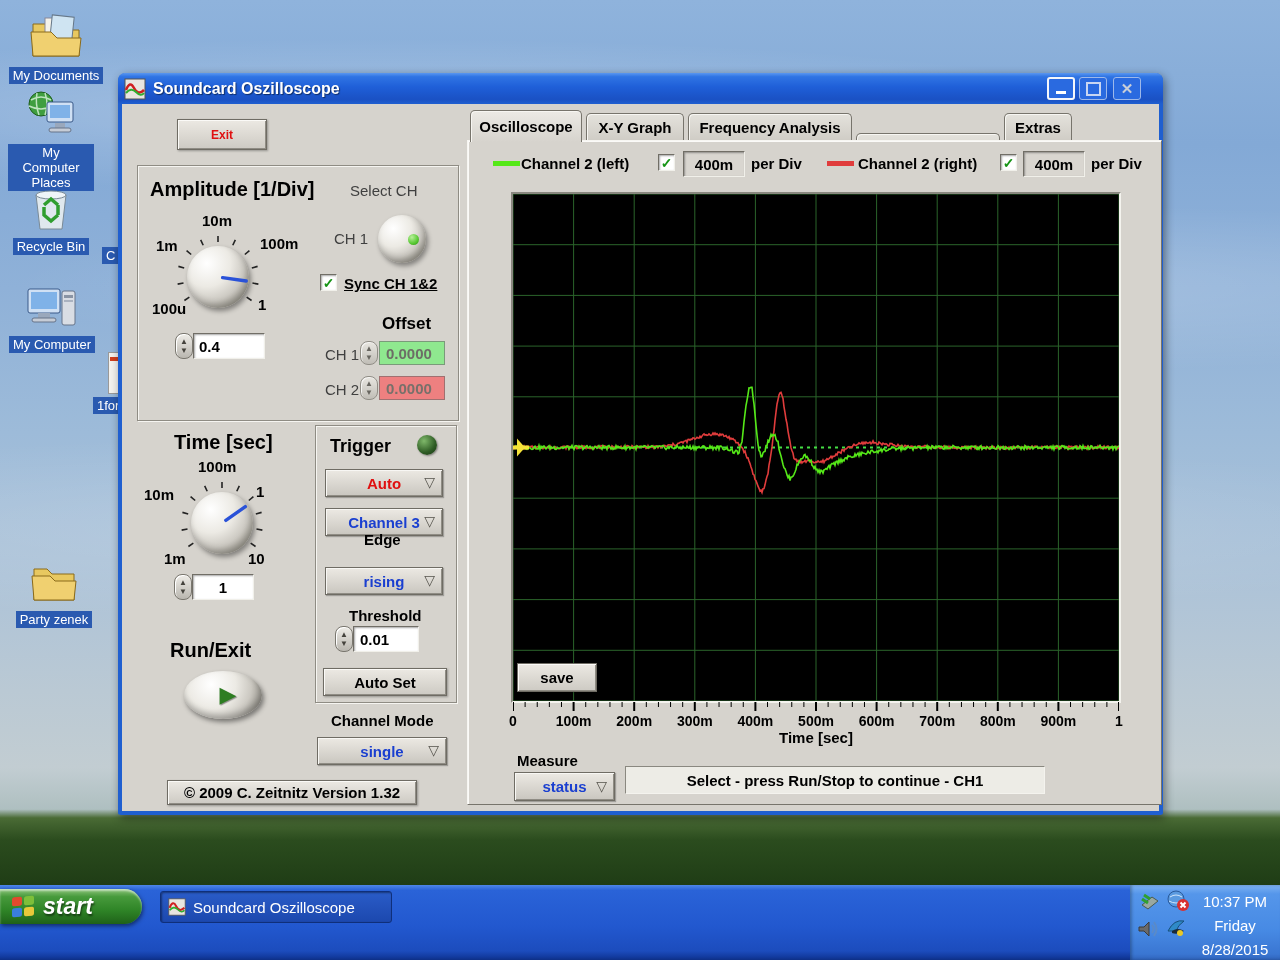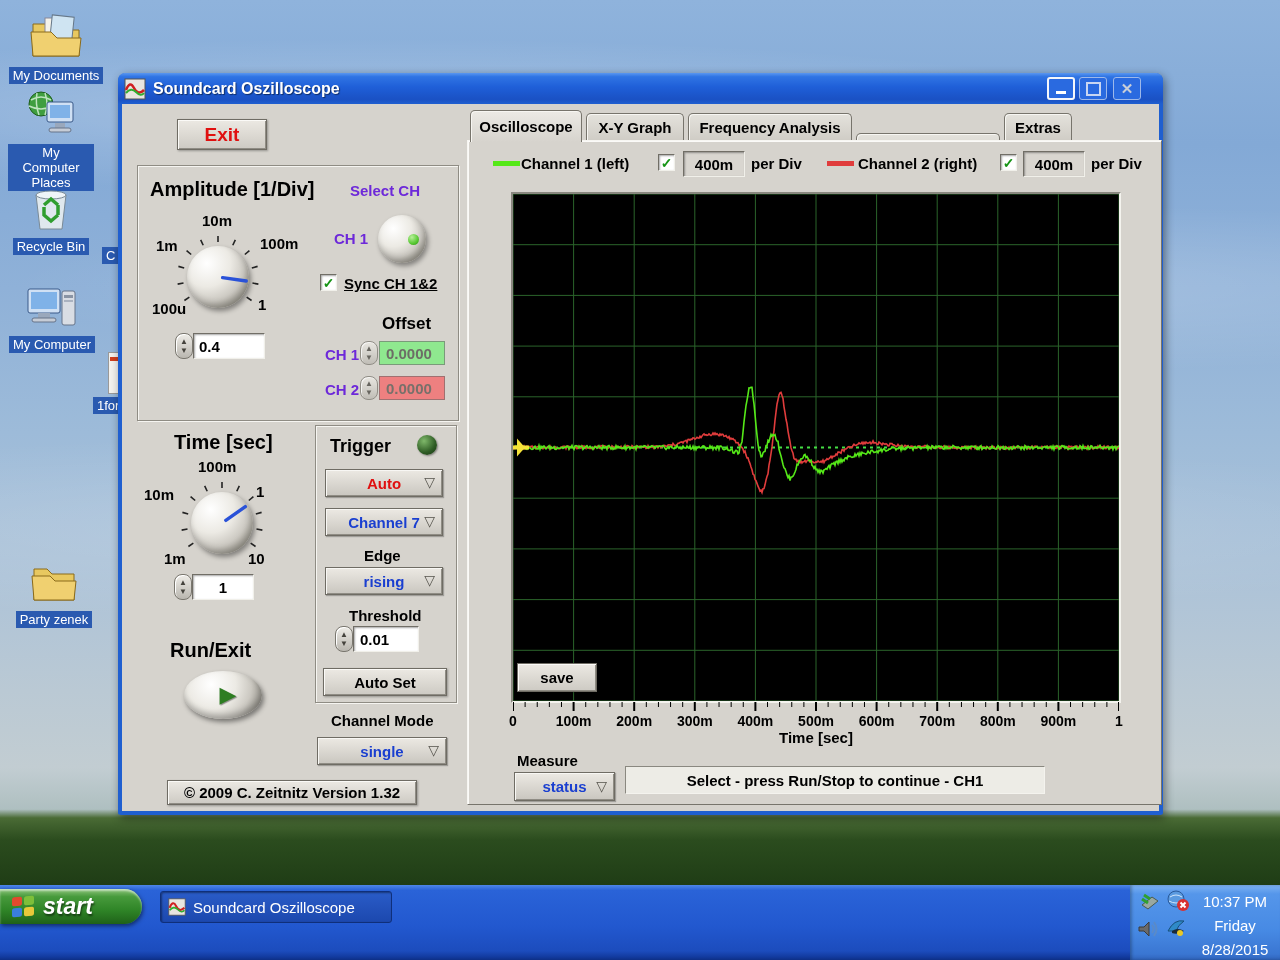--- a/index.html
+++ b/index.html
@@ -50,21 +50,21 @@
   .capbtn{position:absolute;top:4px;width:28px;height:23px;border-radius:3px;
     display:flex;align-items:center;justify-content:center;cursor:pointer;box-sizing:border-box;}
   
   .btn3d{background:linear-gradient(180deg,#ece9e3,#cdcac3);border:1px solid #6f6c64;
     box-shadow:inset 1px 1px 0 #fbfaf7,inset -1px -1px 0 #8f8c84,1px 1px 2px rgba(0,0,0,.3);
     display:flex;align-items:center;justify-content:center;cursor:pointer;box-sizing:border-box;}
   .sunk{background:#fff;border:1px solid #716e66;border-right-color:#f1f0ea;
     border-bottom-color:#f1f0ea;box-shadow:inset 1px 1px 2px rgba(0,0,0,.35);box-sizing:border-box;}
   .grp{position:absolute;border:1px solid #8f8c84;box-shadow:1px 1px 0 #f6f5f1, inset 1px 1px 0 #f6f5f1;}
   .blab{position:absolute;font-weight:bold;color:#000;}
-  .glab{position:absolute;font-weight:bold;color:#6d28d9;}
+  .glab{position:absolute;font-weight:normal;color:#404040;}
   .dd{position:absolute;background:linear-gradient(180deg,#ece9e3,#c9c6bf);border:1px solid #6f6c64;
     box-shadow:inset 1px 1px 0 #f8f7f4,inset -1px -1px 0 #8f8c84,1px 1px 1px rgba(0,0,0,.25);
     display:flex;align-items:center;justify-content:center;font-weight:bold;font-size:15px;
     cursor:pointer;box-sizing:border-box;}
   .dd .tri{position:absolute;right:7px;top:50%;transform:translateY(-54%);color:#55534c;
     font-size:14px;font-weight:normal;}
   .spin{position:absolute;width:18px;border-radius:8px;background:linear-gradient(180deg,#efede8,#b9b6af);
     border:1px solid #7a776f;box-shadow:inset 1px 1px 0 #fff;display:flex;flex-direction:column;
     align-items:center;justify-content:center;line-height:9px;color:#44423c;font-size:8px;cursor:pointer;box-sizing:border-box;}
   .field{position:absolute;font-weight:bold;font-size:15px;display:flex;align-items:center;box-sizing:border-box;}
@@ -170,21 +170,21 @@
       <span class="ttl">Soundcard Oszilloscope</span>
       <div class="capbtn" style="right:88px;background:#2a6ae0;border:2px solid #f4f6fb;">
         <div style="width:10px;height:3px;background:#fff;margin-top:8px;"></div>
       </div>
       <div class="capbtn" style="right:56px;background:#2a6ae0;border:1px solid #9db8ea;">
         <div style="width:11px;height:10px;border:2px solid #c9d6f2;"></div>
       </div>
       <div class="capbtn" style="right:22px;background:#2a6ae0;border:1px solid #9db8ea;color:#c9ced8;font-weight:bold;font-size:15px;">✕</div>
     </div>
 
-    <div class="btn3d" style="position:absolute;left:55px;top:46px;width:90px;height:31px;font-weight:bold;font-size:19px;color:#e01010;">Exit</div>
+    <div class="btn3d" style="position:absolute;left:55px;top:46px;width:90px;height:31px;font-weight:bold;font-size:12px;color:#e01010;">Exit</div>
 
     <div class="grp" style="left:15px;top:92px;width:320px;height:254px;">
       <div class="blab" style="left:12px;top:12px;font-size:20px;">Amplitude [1/Div]</div>
       <div class="glab" style="left:212px;top:16px;font-size:15px;">Select CH</div>
       <div class="glab" style="left:196px;top:64px;font-size:15px;">CH 1</div>
       <div class="knob" style="left:240px;top:49px;width:48px;height:48px;">
         <div style="position:absolute;right:7px;top:19px;width:11px;height:11px;border-radius:50%;background:radial-gradient(circle at 35% 30%,#b8f09a,#57c832 60%,#2f8a18);"></div>
       </div>
 
       <div class="knob" style="left:49px;top:80px;width:62px;height:62px;"></div>
@@ -269,24 +269,24 @@
 
     <div class="grp" style="left:193px;top:352px;width:140px;height:276px;">
       <div class="blab" style="left:14px;top:10px;font-size:18px;">Trigger</div>
       <div style="position:absolute;left:101px;top:9px;width:20px;height:20px;border-radius:50%;
         background:radial-gradient(circle at 35% 30%,#7fb86a,#2e5c24 60%,#16300f);box-shadow:1px 1px 2px rgba(0,0,0,.4);"></div>
       <div class="dd" style="left:9px;top:43px;width:118px;height:28px;color:#e01010;">
         <span>Auto</span>
           <span class="tri">▽</span>
       </div>
       <div class="dd" style="left:9px;top:82px;width:118px;height:28px;color:#1a3fd0;">
-        <span>Channel 7</span>
+        <span>Channel 3</span>
           <span class="tri">▽</span>
       </div>
-      <div class="blab" style="left:48px;top:121px;font-size:15px;">Edge</div>
+      <div class="blab" style="left:48px;top:105px;font-size:15px;">Edge</div>
       <div class="dd" style="left:9px;top:141px;width:118px;height:28px;color:#1a3fd0;">
         <span>rising</span>
           <span class="tri">▽</span>
       </div>
       <div class="blab" style="left:33px;top:181px;font-size:15px;">Threshold</div>
       <div class="spin" style="left:19px;top:200px;height:26px;">
           <span>▲</span>
           <span>▼</span>
         </div>
       <div class="field sunk" style="left:37px;top:200px;width:66px;height:26px;padding-left:6px;">0.01</div>
@@ -304,21 +304,21 @@
     <div id="tabstrip">
         <div class="tab active" style="left: 348px; width: 112px;">Oscilloscope</div>
         <div class="tab" style="left: 464px; width: 98px;">X-Y Graph</div>
         <div class="tab" style="left: 566px; width: 164px;">Frequency Analysis</div>
         <div class="tab" style="left: 734px; width: 144px; margin-top: 20px;">Signalgenerator</div>
         <div class="tab" style="left: 882px; width: 68px;">Extras</div>
       </div>
     <div id="tabpanel">
 
       <div class="legend-line" style="left:25px;top:20px;background:#55e818;"></div>
-      <div class="blab" style="left:53px;top:14px;font-size:15px;position:absolute;">Channel 1 (left)</div>
+      <div class="blab" style="left:53px;top:14px;font-size:15px;position:absolute;">Channel 2 (left)</div>
       <div class="cb sunk" style="left:190px;top:13px;">✓</div>
       <div class="field sunk" style="left:215px;top:10px;width:62px;height:26px;background:#d9d6d0;justify-content:center;">400m</div>
       <div class="blab" style="left:283px;top:14px;font-size:15px;position:absolute;">per Div</div>
       <div class="legend-line" style="left:359px;top:20px;background:#e03c3c;"></div>
       <div class="blab" style="left:390px;top:14px;font-size:15px;position:absolute;">Channel 2 (right)</div>
       <div class="cb sunk" style="left:532px;top:13px;">✓</div>
       <div class="field sunk" style="left:555px;top:10px;width:62px;height:26px;background:#d9d6d0;justify-content:center;">400m</div>
       <div class="blab" style="left:623px;top:14px;font-size:15px;position:absolute;">per Div</div>
 
       <div id="plotwrap">

